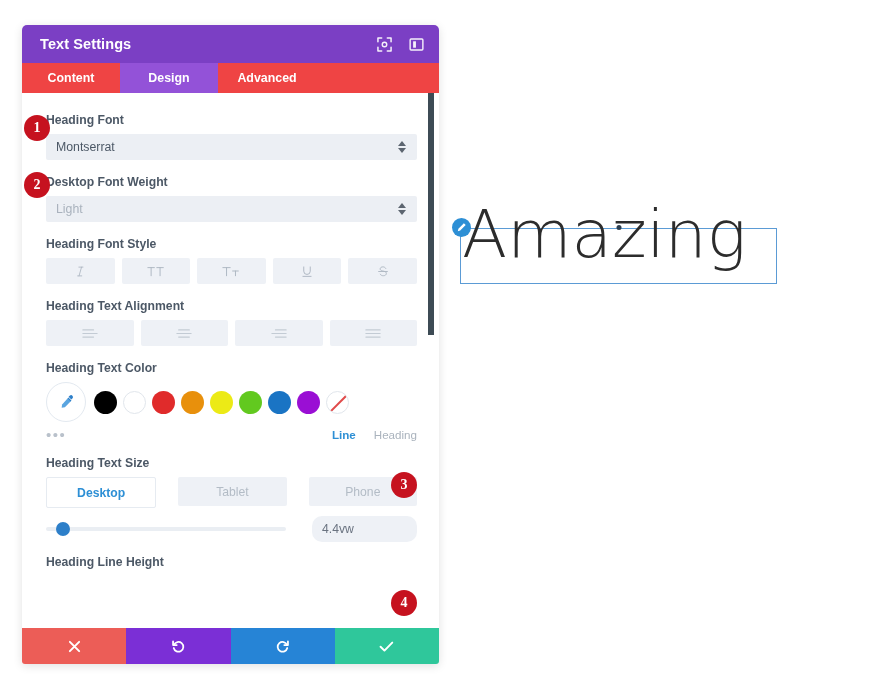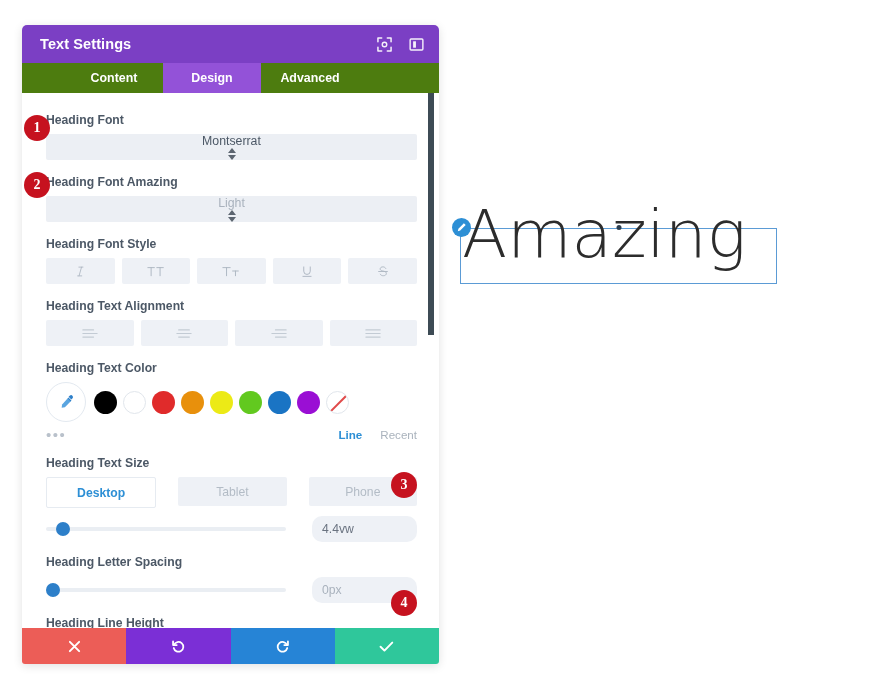--- a/index.html
+++ b/index.html
@@ -53,24 +53,23 @@
     display: flex;
     align-items: center;
     justify-content: center;
     cursor: pointer;
     opacity: .92;
   }
 
   
   #panel-tabs {
     height: 30px;
-    background: #4d7c0f;
+    background: #ef4444;
     display: flex;
     flex: 0 0 auto;
-    padding-left: 43px;
   }
   .tab {
     display: flex;
     align-items: center;
     justify-content: center;
     color: #ffffff;
     font-size: 12.4px;
     font-weight: bold;
     cursor: pointer;
     padding: 0 10px;
@@ -118,21 +117,20 @@
   
   .select-row {
     position: relative;
     height: 26px;
     background: #eceff4;
     border-radius: 2px;
     display: flex;
     align-items: center;
     padding: 0 10px;
     cursor: pointer;
-    flex-direction: column;
   }
   .select-value {
     font-size: 12.3px;
     color: #4c5866;
     flex: 1 1 auto;
   }
   .select-value.muted { color: #a9b2bd; }
   .stepper {
     width: 10px;
     display: flex;
@@ -424,21 +422,21 @@
         <div class="select-row">
           <span class="select-value">Montserrat</span>
           <span class="stepper">
             <i class="up"></i>
               <i class="down"></i>
           </span>
         </div>
       </div>
 
       <div class="field-block">
-        <div class="field-label">Heading Font Amazing</div>
+        <div class="field-label">Desktop Font Weight</div>
         <div class="select-row">
           <span class="select-value muted">Light</span>
           <span class="stepper">
             <i class="up"></i>
               <i class="down"></i>
           </span>
         </div>
       </div>
 
       <div class="field-block">
@@ -516,50 +514,40 @@
           <div class="swatch" style="background:#ecea16"></div>
           <div class="swatch" style="background:#62c91f"></div>
           <div class="swatch" style="background:#1a74c4"></div>
           <div class="swatch" style="background:#9a0fd4"></div>
           <div class="swatch none"></div>
         </div>
         <div id="color-footer">
           <div id="color-more">•••</div>
           <div id="color-footer-spacer"></div>
           <div class="color-tab active">Line</div>
-          <div class="color-tab inactive">Recent</div>
+          <div class="color-tab inactive">Heading</div>
         </div>
       </div>
 
       <div class="field-block">
         <div class="field-label">Heading Text Size</div>
         <div id="device-tabs">
           <div class="device-tab active">Desktop</div>
           <div class="device-tab">Tablet</div>
           <div class="device-tab">Phone</div>
         </div>
         <div class="slider-row">
           <div class="slider">
             <div class="slider-track"></div>
             <div class="slider-handle" style="left:10px"></div>
           </div>
           <div class="value-box">4.4vw</div>
         </div>
       </div>
 
-      <div class="field-block">
-        <div class="field-label">Heading Letter Spacing</div>
-        <div class="slider-row">
-          <div class="slider">
-            <div class="slider-track"></div>
-            <div class="slider-handle" style="left:0px"></div>
-          </div>
-          <div class="value-box muted">0px</div>
-        </div>
-      </div>
 
       <div class="field-block">
         <div class="field-label">Heading Line Height</div>
 
       </div>
 
     </div>
 
     <div id="panel-scrollbar-track">
       <div id="panel-scrollbar-thumb"></div>

